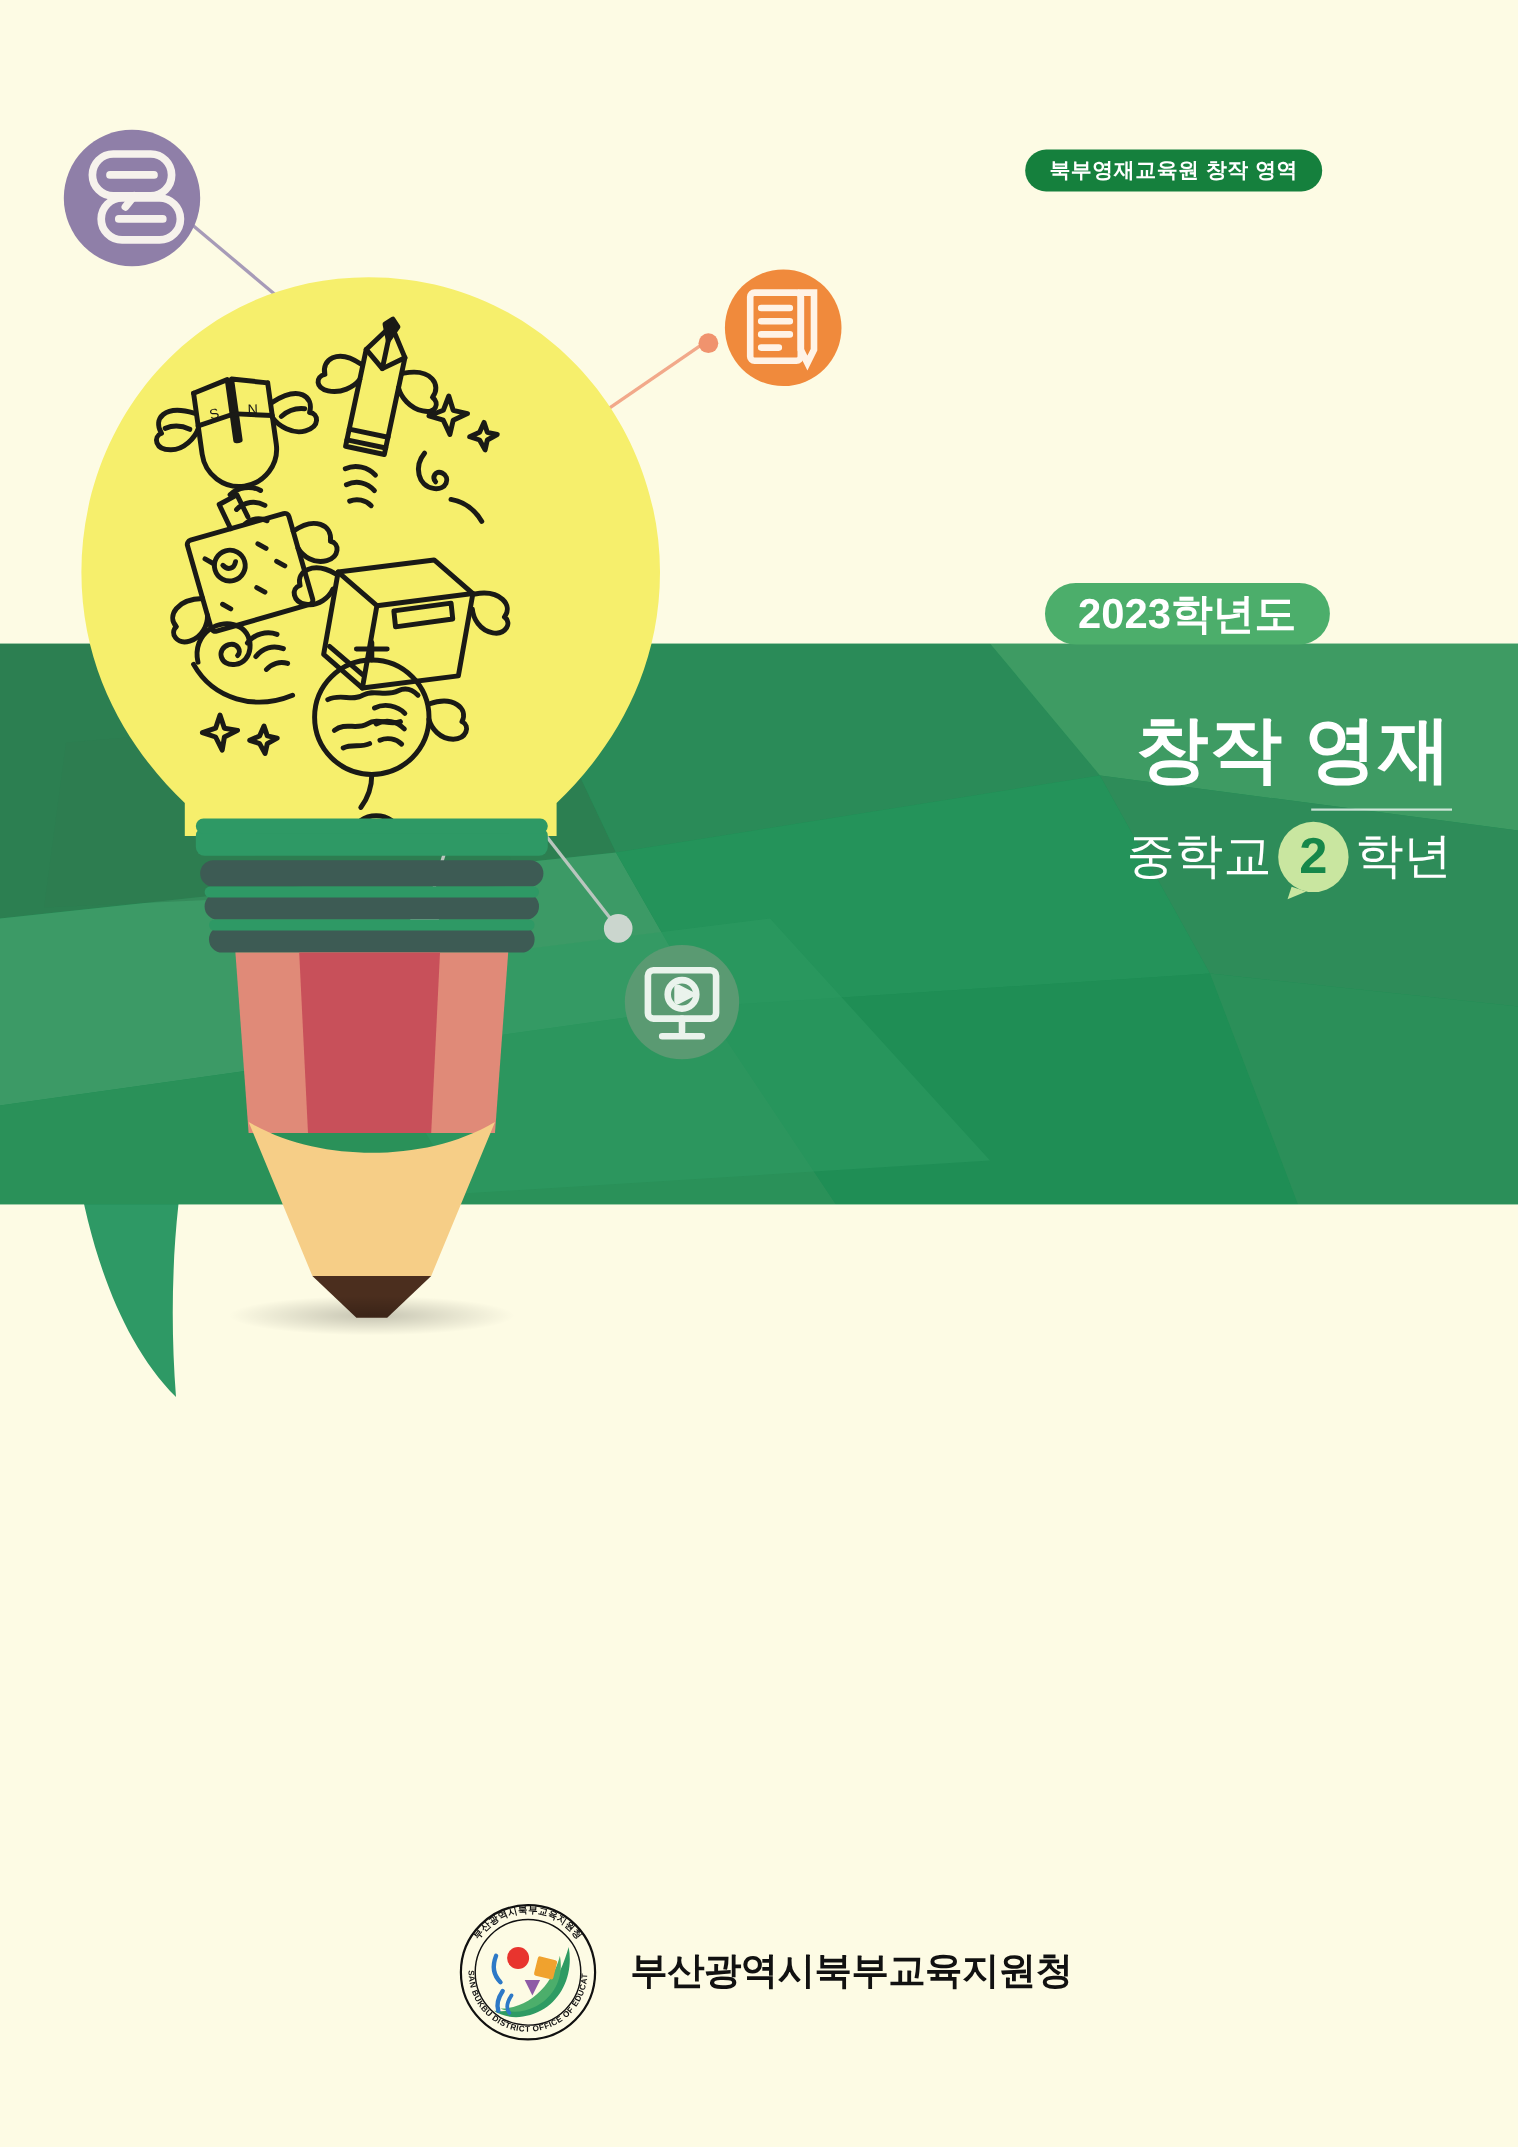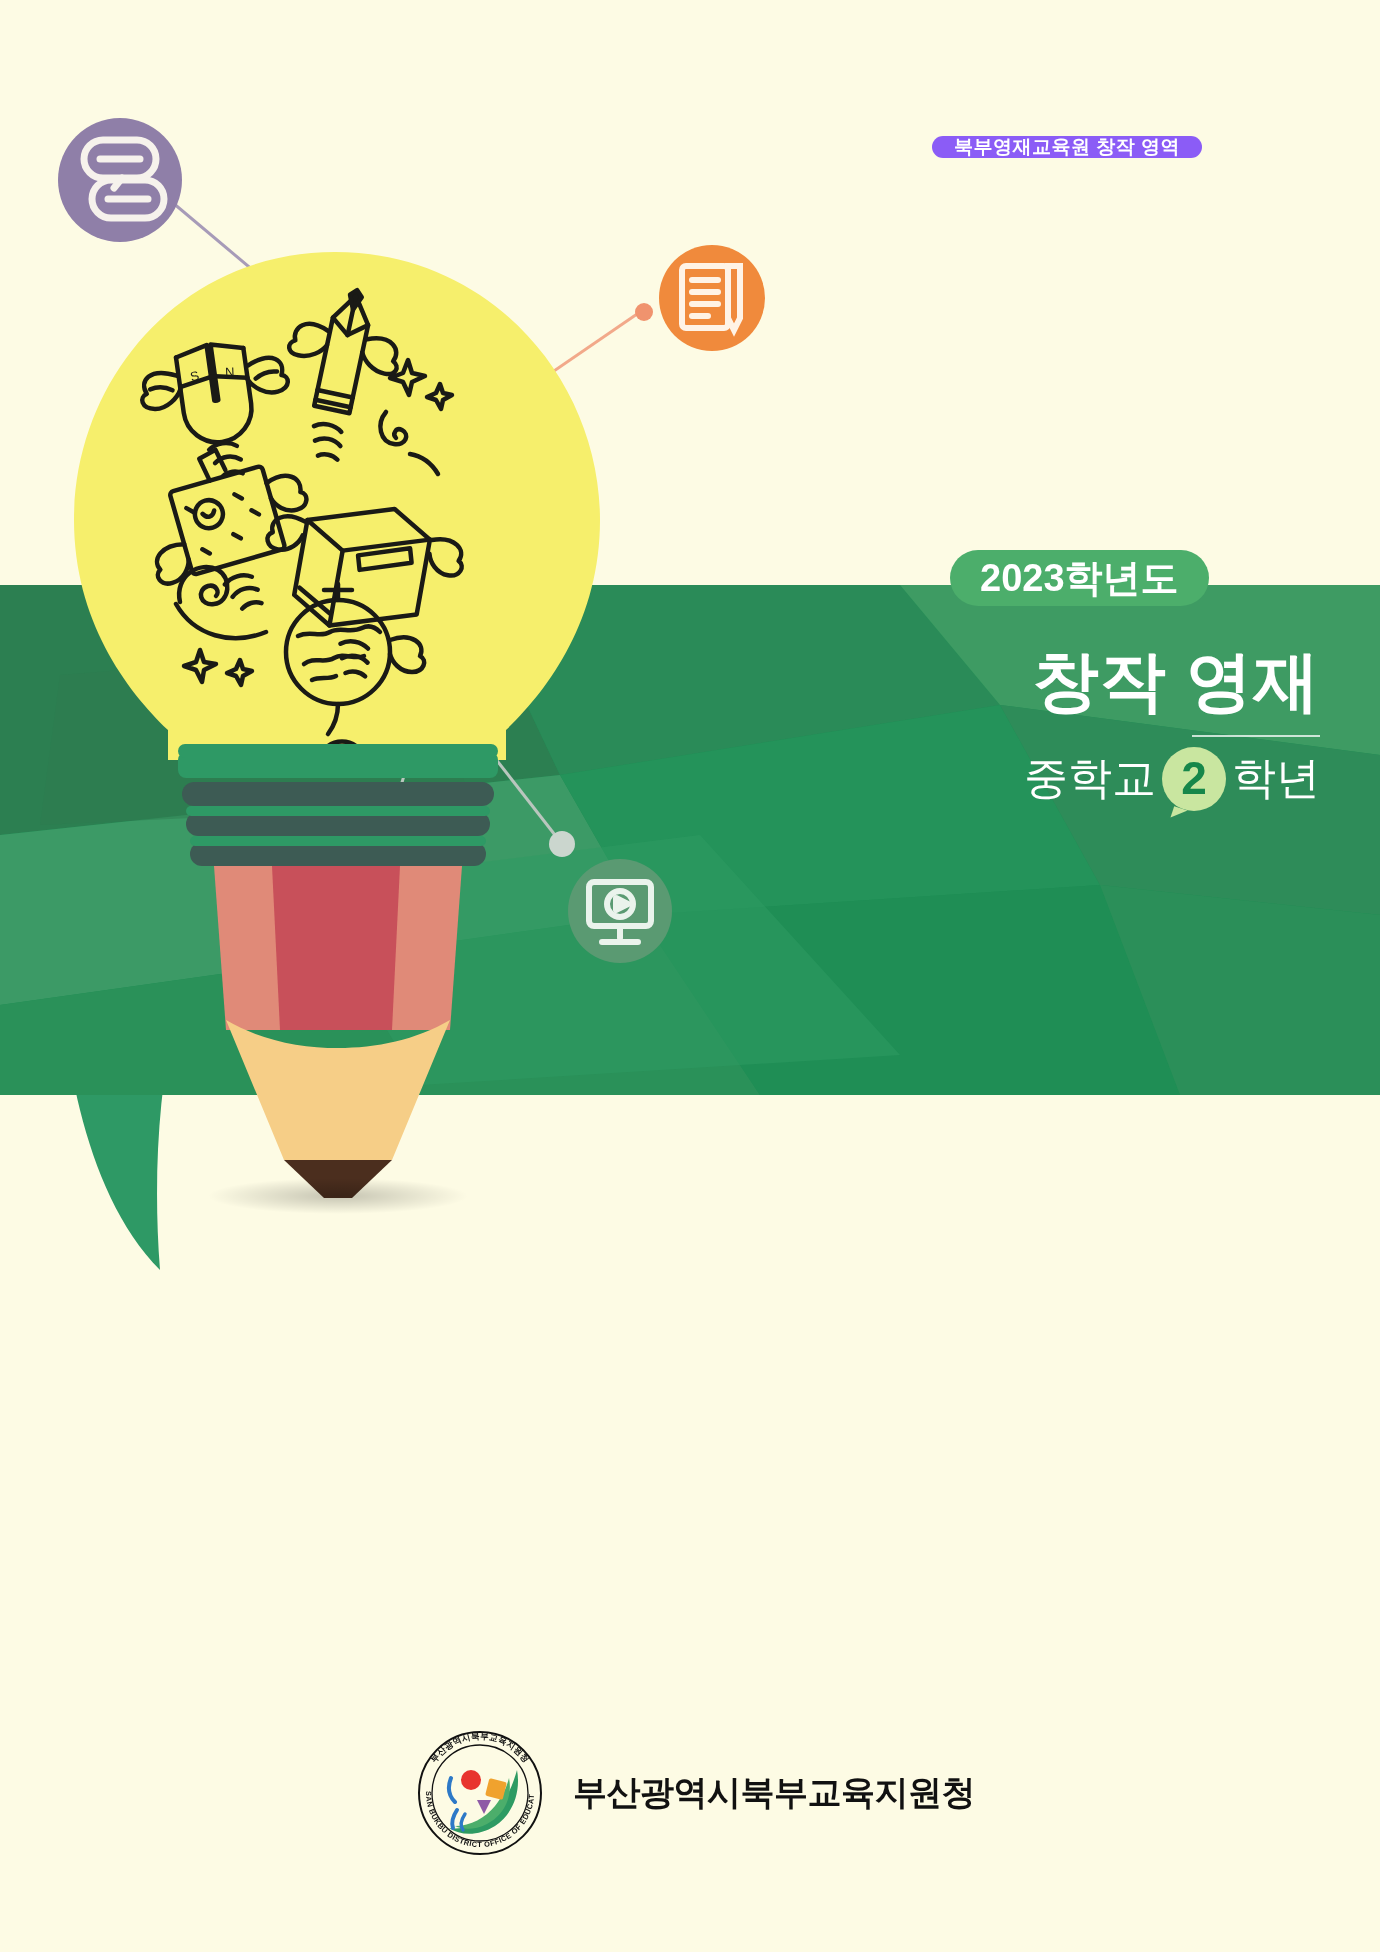--- a/index.html
+++ b/index.html
@@ -8,35 +8,35 @@
     width:1380px;height:1952px;
     background:#FDFBE4;
     font-family:"Liberation Sans","DejaVu Sans",sans-serif;
     overflow:hidden;position:relative;
   }
   .page{position:absolute;inset:0;width:1380px;height:1952px;overflow:hidden;}
 
   
   .badge-dept{
     position:absolute;left:932px;top:136px;
-    height:22px;padding:0 22px;
-    background:#8b5cf6;border-radius:19px;
+    height:38px;padding:0 22px;
+    background:#15803d;border-radius:19px;
     display:flex;align-items:center;justify-content:center;
     color:#ffffff;font-size:19px;font-weight:700;letter-spacing:.5px;
     white-space:nowrap;
   }
 
   
   .badge-year{
     position:absolute;left:950px;top:530px;
     height:56px;padding:0 30px;
     background:#4CAE6B;border-radius:28px;
     display:flex;align-items:center;justify-content:center;
     color:#ffffff;font-size:38px;font-weight:700;letter-spacing:0px;
-    white-space:nowrap;z-index:7;margin-top:20px;
+    white-space:nowrap;z-index:7;
   }
 
   
   .title-block{
     position:absolute;right:60px;top:645px;
     text-align:right;z-index:8;
   }
   .title-line{
     color:#ffffff;font-weight:700;font-size:66px;line-height:1.12;
     letter-spacing:1px;white-space:nowrap;

